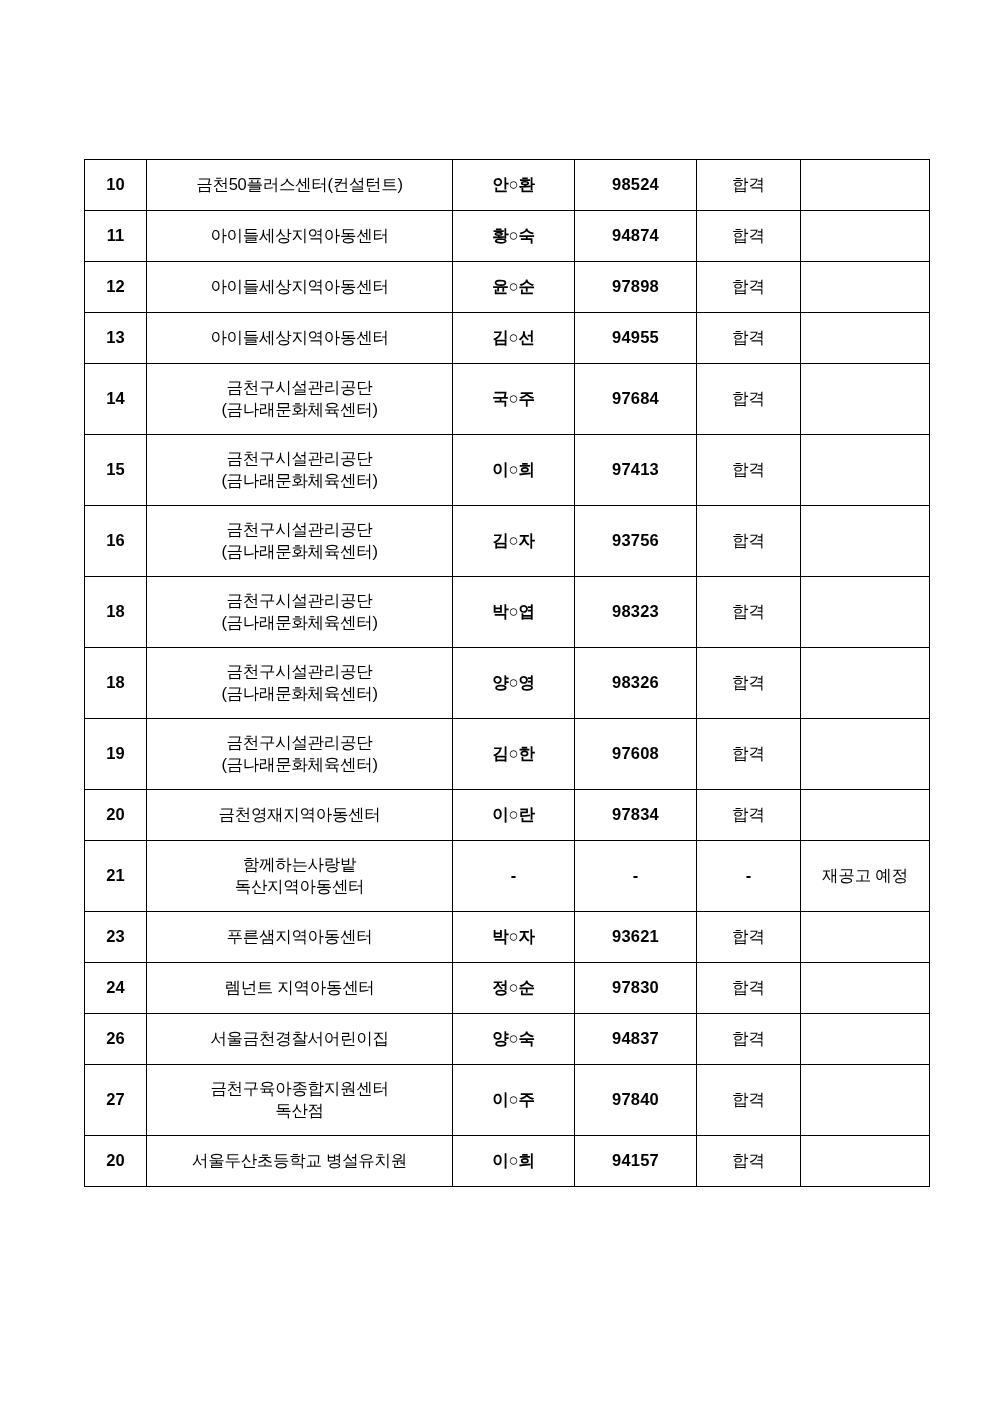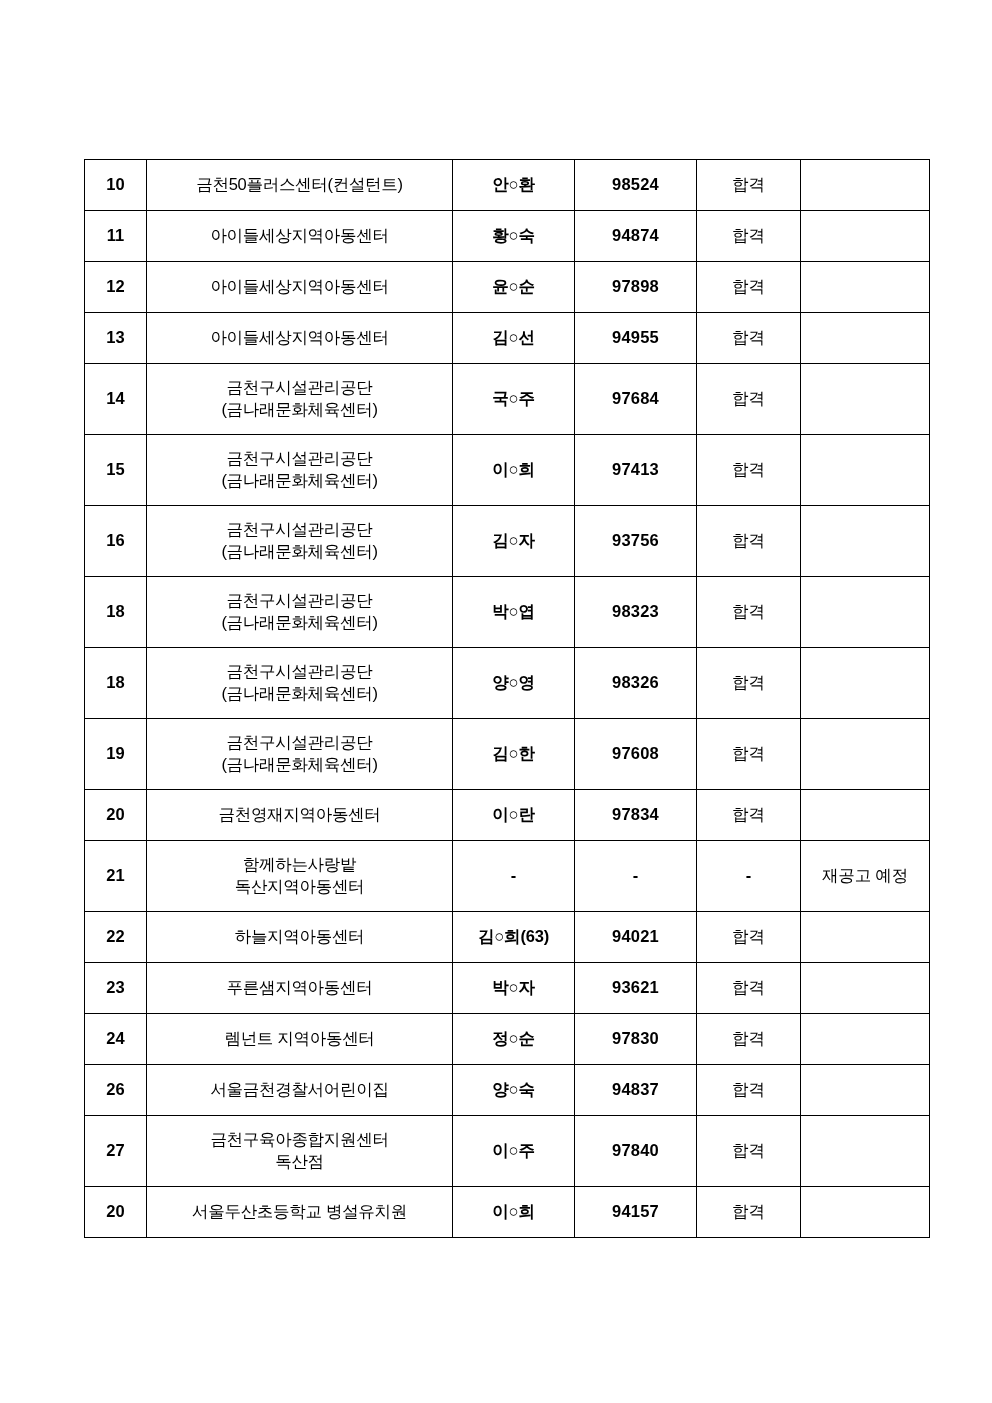--- a/index.html
+++ b/index.html
@@ -189,28 +189,20 @@
           </tr>
           <tr class="r-double">
             <td class="no">21</td>
             <td class="org"><span>함께하는사랑밭</span><span class="line2">독산지역아동센터</span></td>
             <td class="name dash">-</td>
             <td class="code dash">-</td>
             <td class="result dash">-</td>
             <td class="note">재공고 예정</td>
           </tr>
           <tr class="r-single">
-            <td class="no">22</td>
-            <td class="org">하늘지역아동센터</td>
-            <td class="name">김○희(63)</td>
-            <td class="code">94021</td>
-            <td class="result">합격</td>
-            <td class="note"></td>
-          </tr>
-          <tr class="r-single">
             <td class="no">23</td>
             <td class="org">푸른샘지역아동센터</td>
             <td class="name">박○자</td>
             <td class="code">93621</td>
             <td class="result">합격</td>
             <td class="note"></td>
           </tr>
           <tr class="r-single">
             <td class="no">24</td>
             <td class="org">렘넌트 지역아동센터</td>

